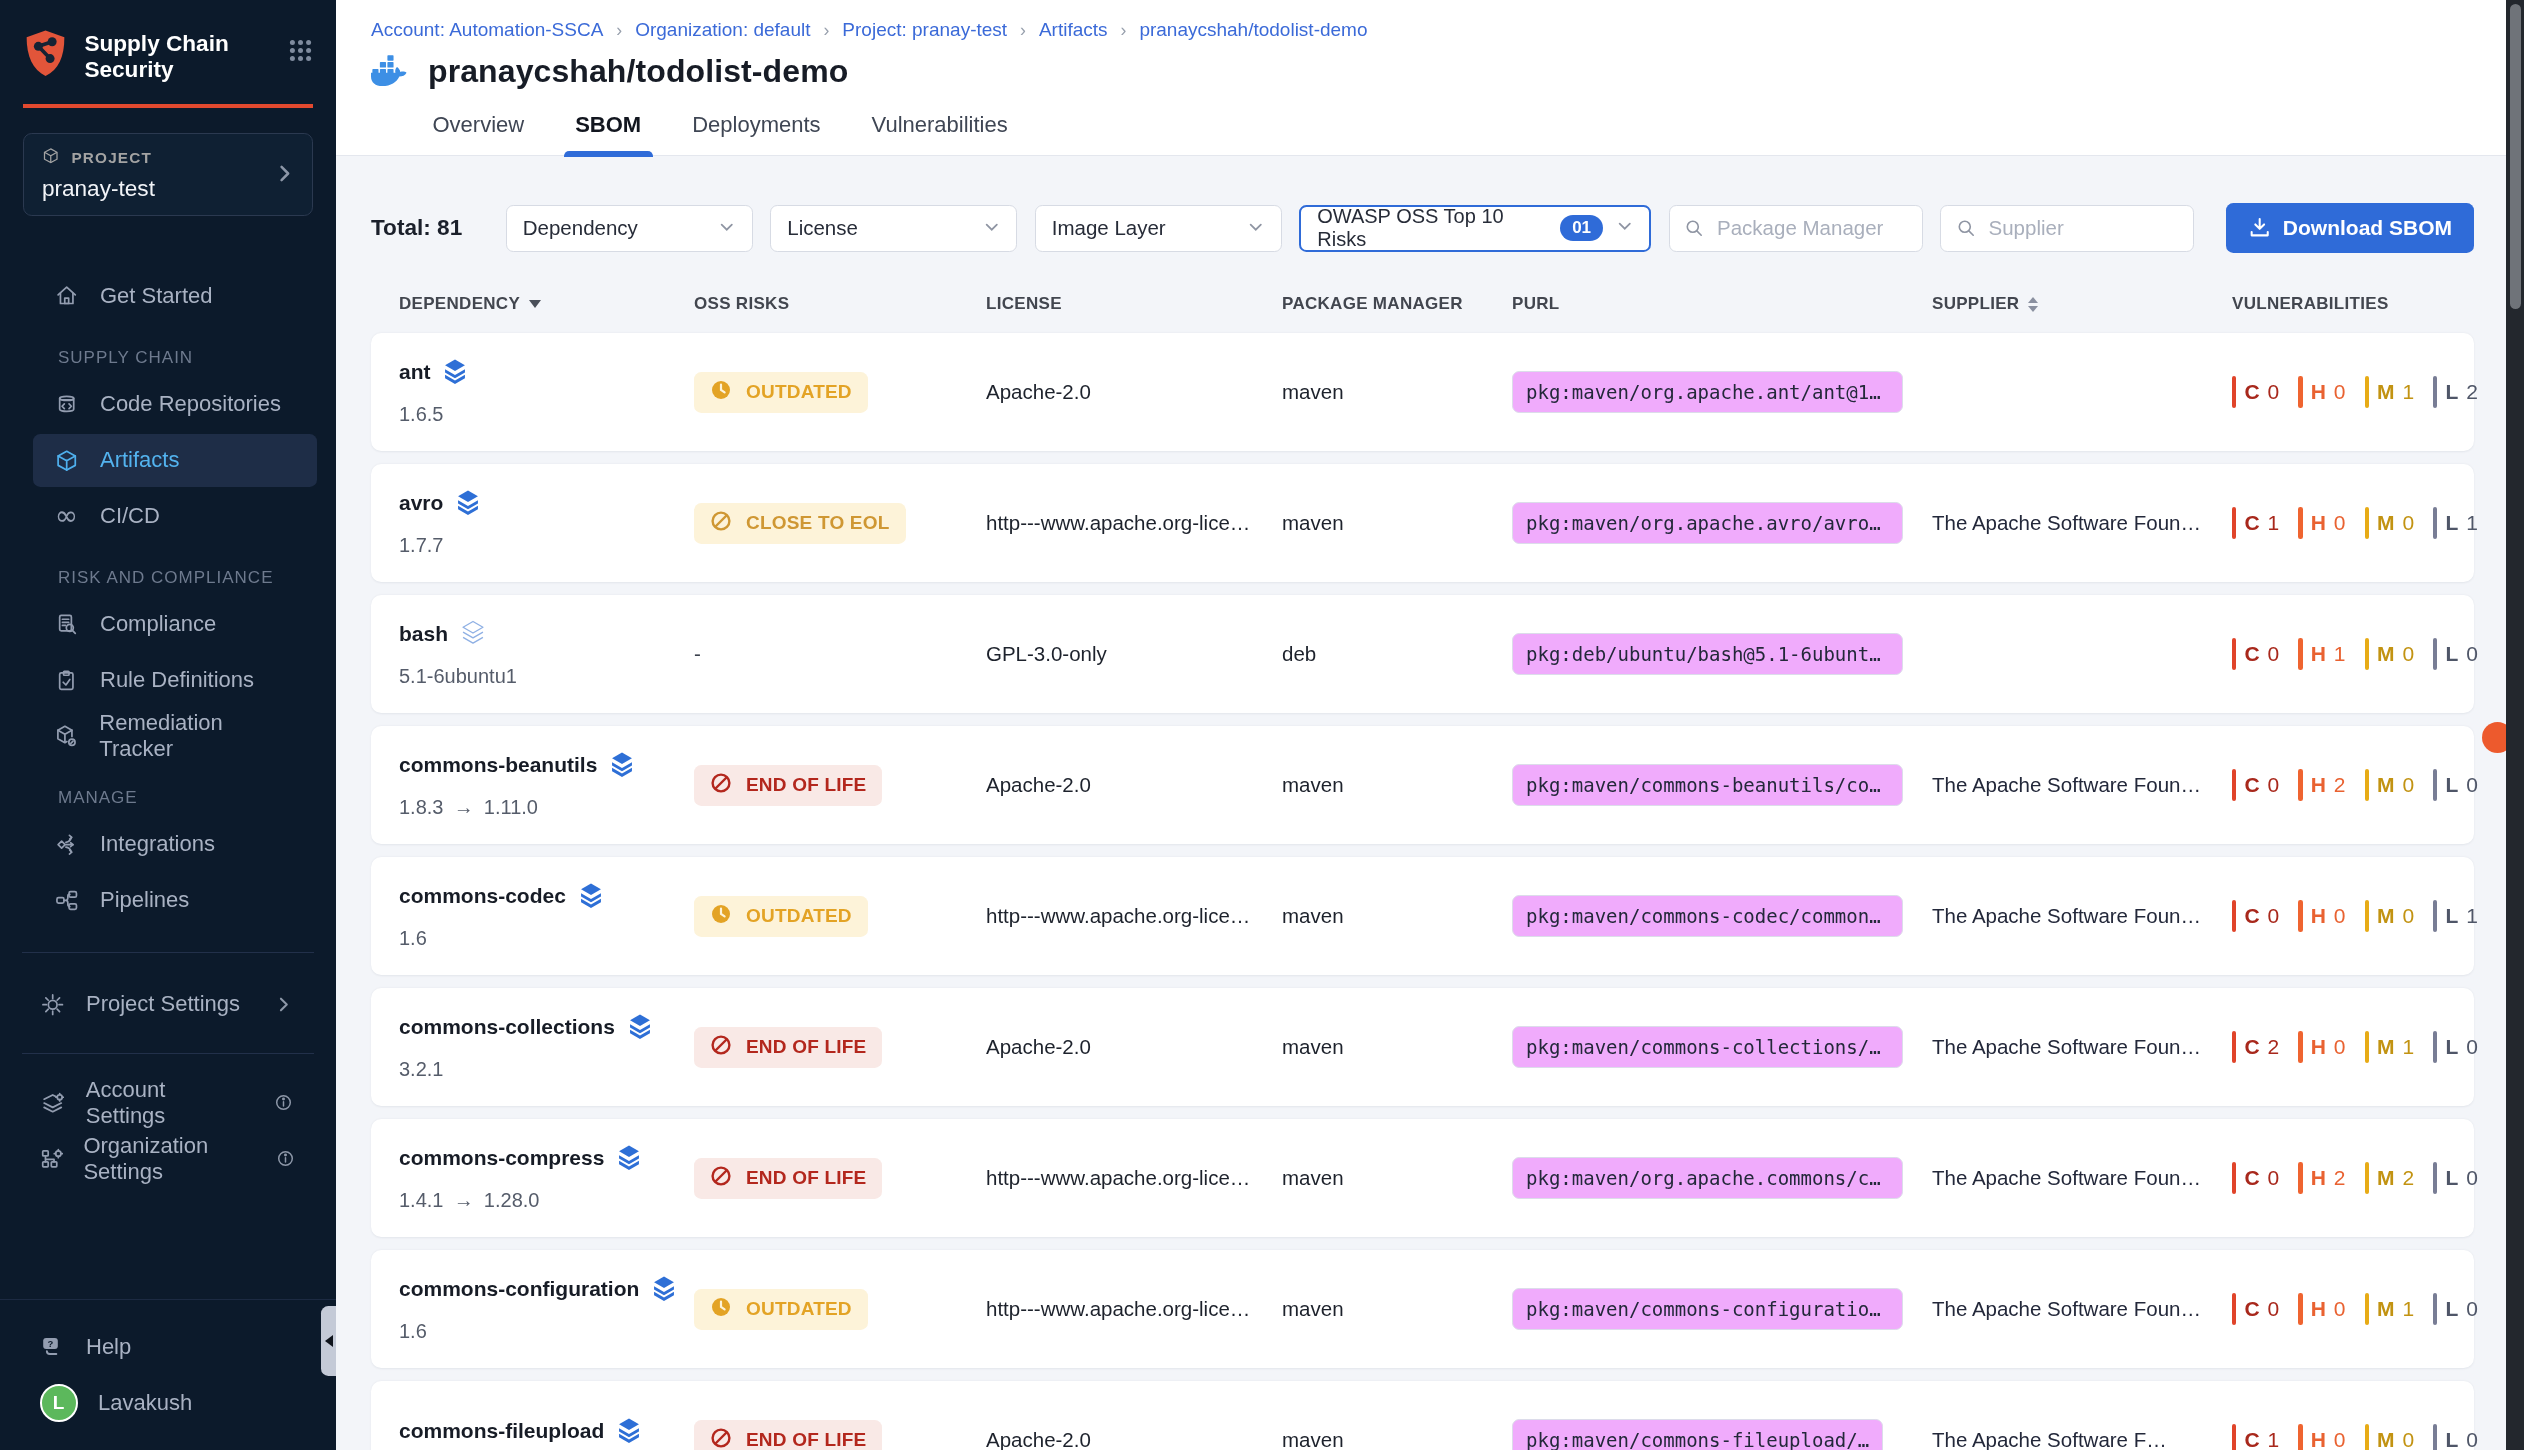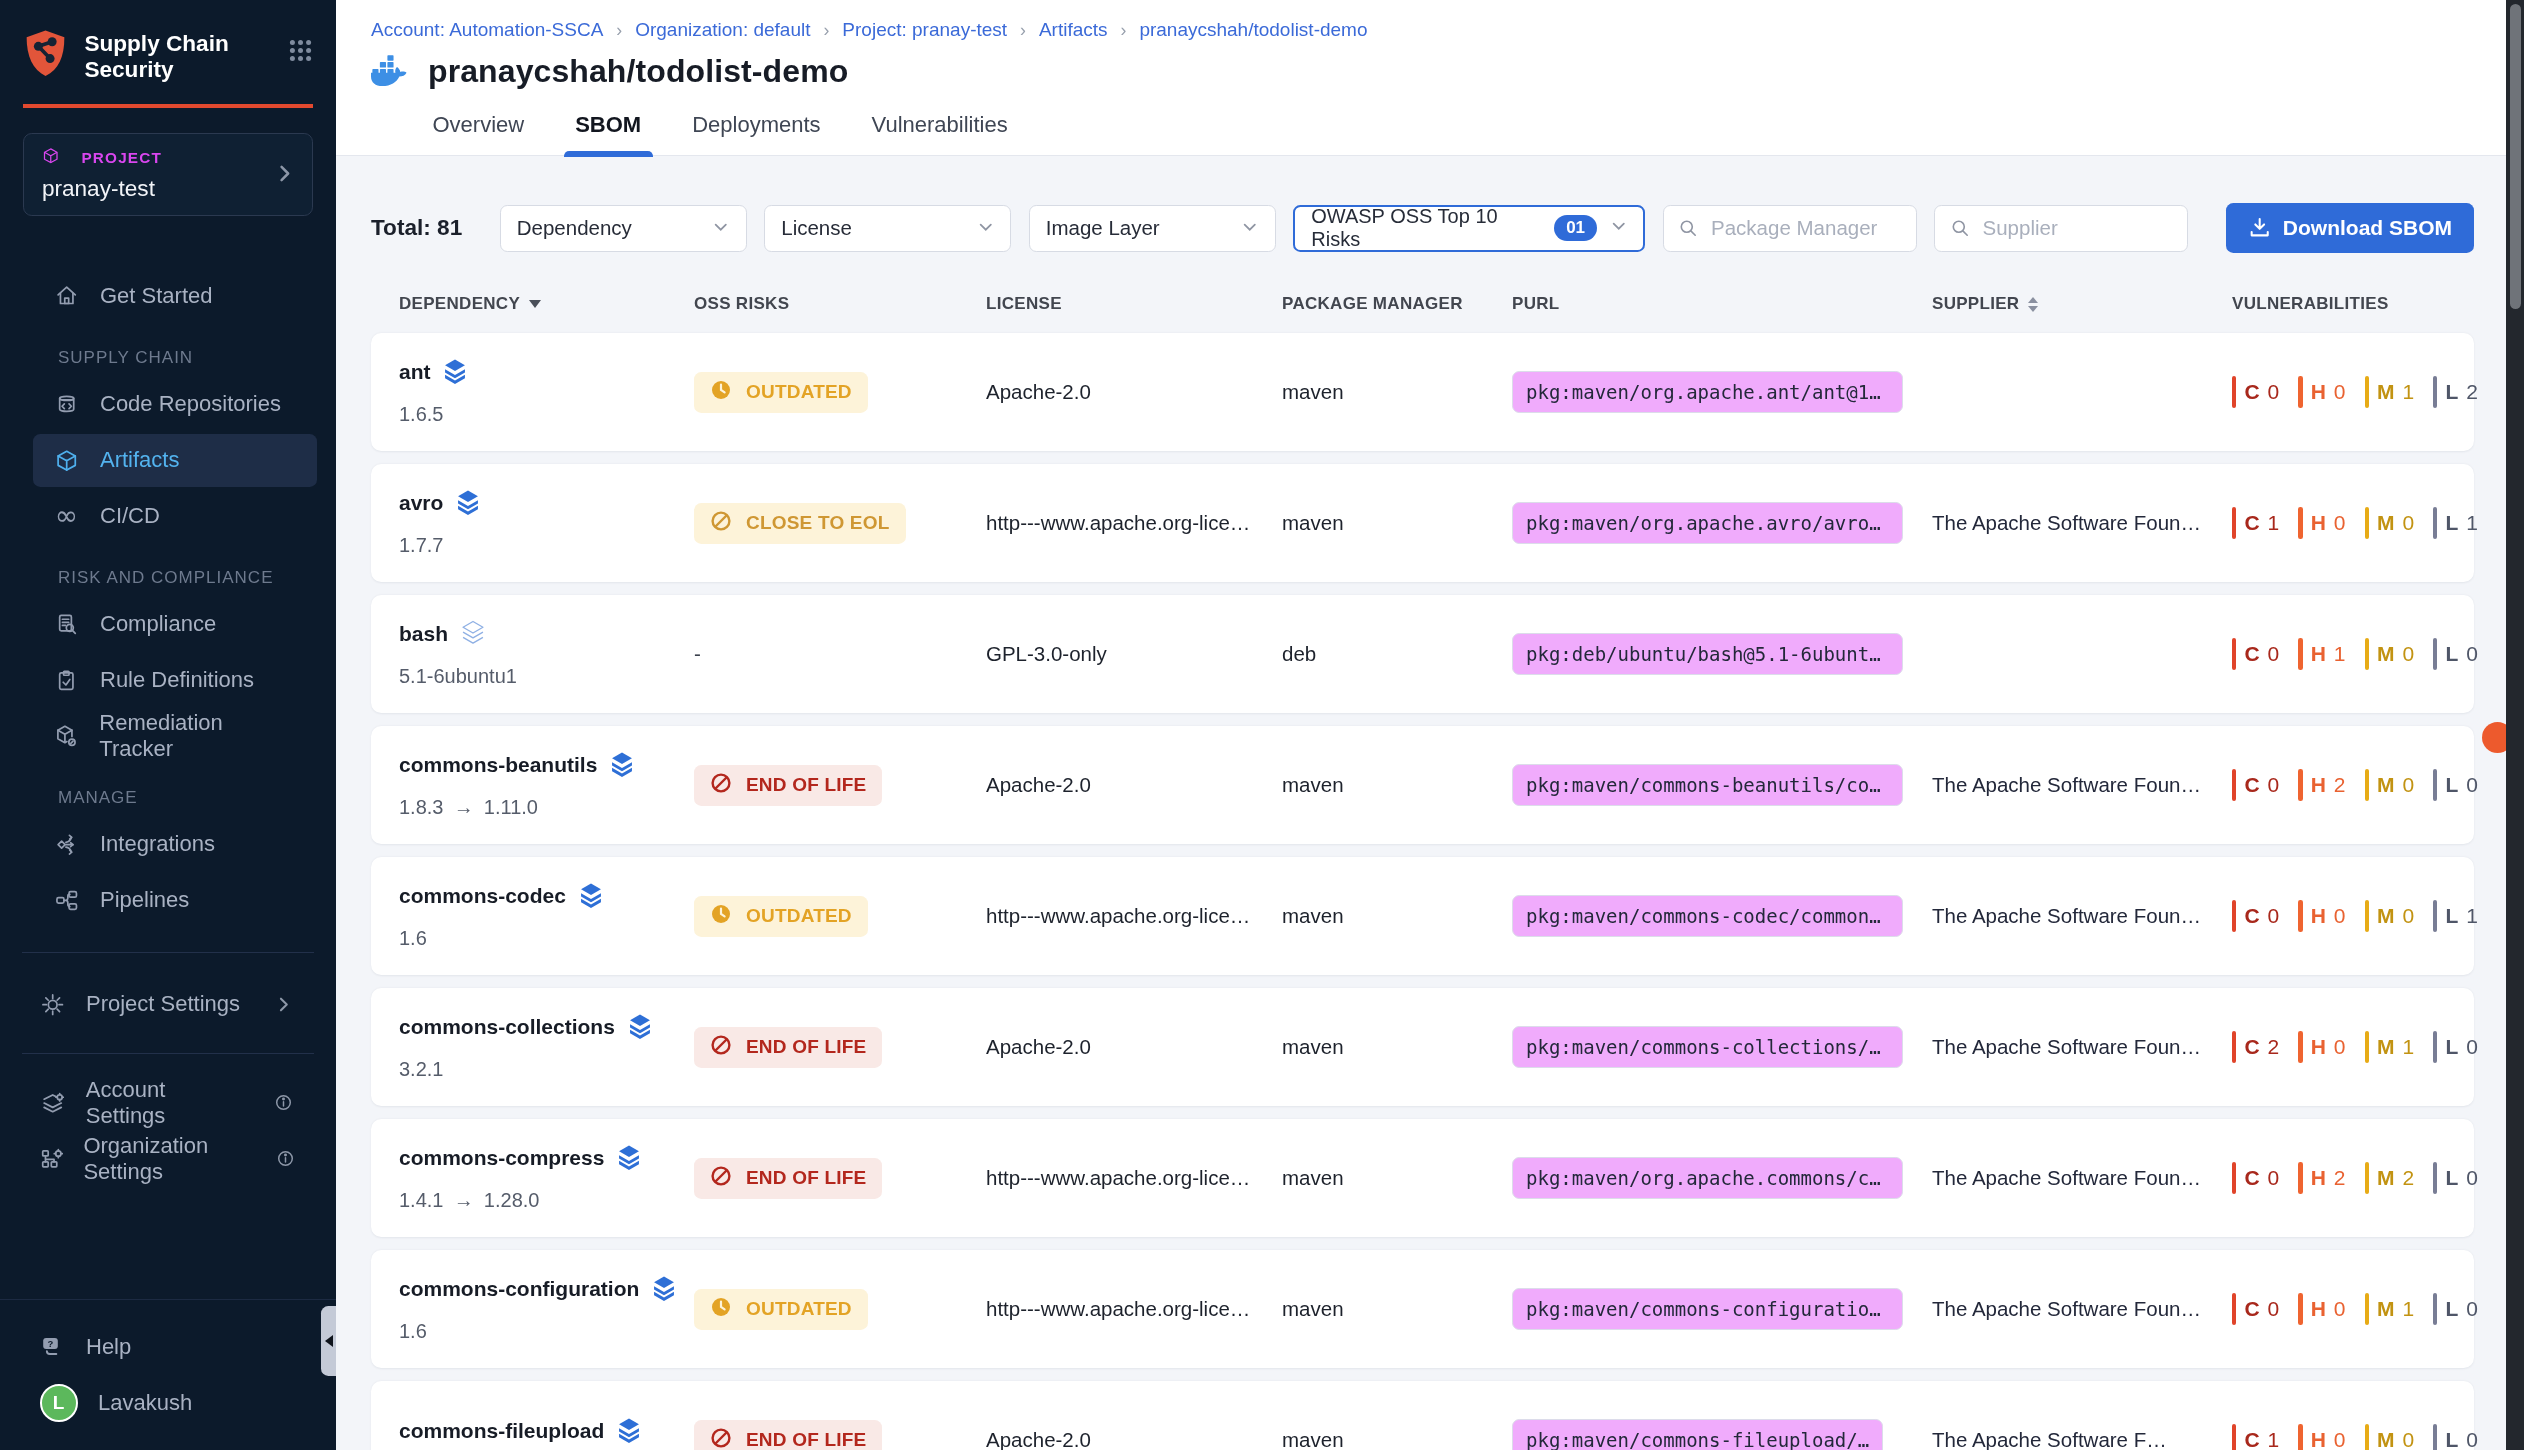--- a/index.html
+++ b/index.html
@@ -16,22 +16,22 @@
     display:flex; flex-direction:column; position:relative; z-index:3; }
   .side-top { padding:29px 23.4px 0; }
   .logo-row { display:flex; align-items:flex-start; gap:16px; }
   .logo-badge svg { width:45px; height:51px; display:block; }
   .logo-text { font-size:22.6px; font-weight:700; color:#ffffff; line-height:1.18; padding-top:1.5px; }
   .grid-icon { margin-left:auto; margin-top:8.8px; color:#7f8b9e; cursor:pointer; }
   .grid-icon svg { width:25px; height:25px; }
   .accent-line { height:3.7px; background:#e2492f; margin-top:20.5px; }
   .project-box { margin:25px 23.4px 0; border:1.5px solid #2b3950; background:#0f2033;
     border-radius:8.8px; padding:13px 17.5px; display:flex; align-items:center; cursor:pointer; }
-  .project-label { font-size:15.3px; font-weight:700; letter-spacing:1.2px; color:#d946ef;
-    display:flex; align-items:center; gap:22px; }
+  .project-label { font-size:15.3px; font-weight:700; letter-spacing:1.2px; color:#a3a3a3;
+    display:flex; align-items:center; gap:12px; }
   .project-label svg { width:17.5px; height:17.5px; }
   .project-name { font-size:22.6px; color:#f2f4f8; margin-top:7.3px; }
   .project-chev { margin-left:auto; color:#8d97a8; }
   .project-chev svg { width:19px; height:19px; }
 
   .nav { margin-top:51px;padding-left:14px; }
   .nav-item { display:flex; align-items:center; gap:20.5px; height:53px; margin:2.9px 19px;
     padding:0 20.5px; border-radius:7.3px; font-size:22px; color:#a9b2c3; cursor:pointer; }
   .nav-item .icon { width:26px; display:flex; justify-content:center; color:#939db0; }
   .nav-item .icon svg { width:23.4px; height:23.4px; }
@@ -62,21 +62,21 @@
   .docker svg { width:41px; height:32px; display:block; }
   h1 { font-size:32px; font-weight:700; color:#171c26; margin:0; letter-spacing:0.1px; }
   .tabs { display:flex; gap:48px; margin:17.5px 0 0 60px; }
   .tab { font-size:22px; color:#3f4654; padding:4.4px 1.5px 17.5px; position:relative; cursor:pointer; }
   .tab.active { color:#12161f; font-weight:700; }
   .tab.active::after { content:""; position:absolute; left:-10.2px; right:-10.2px; bottom:-1.5px;
     height:5.1px; border-radius:5.1px 5.1px 0 0; background:#2f6bd8; }
 
   .content { flex:1; padding:47px 51px 0 35px; overflow:hidden; }
   .toolbar { display:flex; align-items:center; gap:17.5px; }
-  .total { font-size:22.6px; font-weight:700; color:#1b202b; margin-right:20px; white-space:nowrap; }
+  .total { font-size:22.6px; font-weight:700; color:#1b202b; margin-right:26px; white-space:nowrap; }
   .dd { width:247px; height:47px; background:#fff; border:1.5px solid #d7dbe4; border-radius:7.3px;
     display:flex; align-items:center; justify-content:space-between; padding:0 16px;
     font-size:20.5px; color:#272c38; cursor:pointer; }
   .chev { color:#8f95a3; }
   .chev svg { width:17.5px; height:17.5px; }
   .dd-owasp { width:352px; border:2.2px solid #2f6bd8; justify-content:flex-start; gap:13px; font-size:20px; }
   .pill { background:#2f6bd8; color:#fff; font-size:17px; font-weight:700; border-radius:730px; padding:2.9px 11.7px; }
   .search { width:254px; height:47px; background:#fff; border:1.5px solid #d7dbe4; border-radius:7.3px;
     display:flex; align-items:center; gap:10.2px; padding:0 14.6px; }
   .search .icon { color:#8f95a3; display:flex; }

